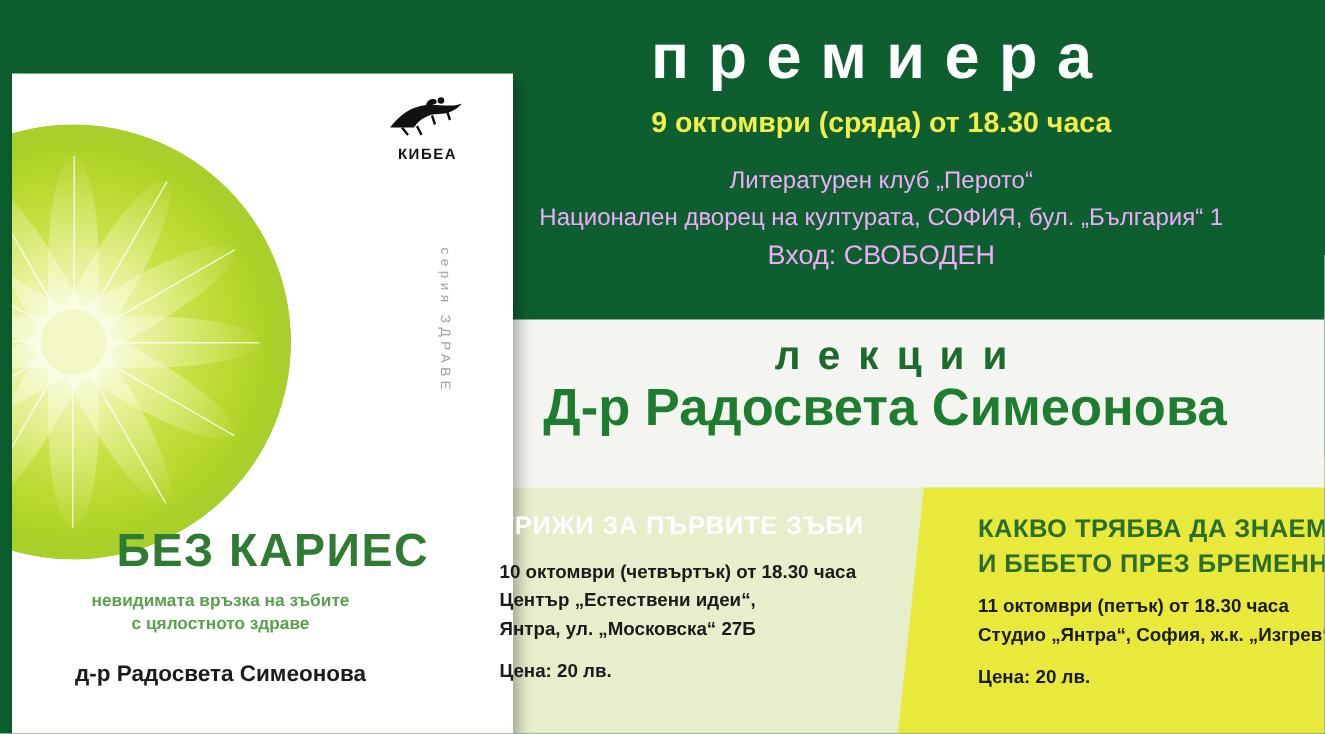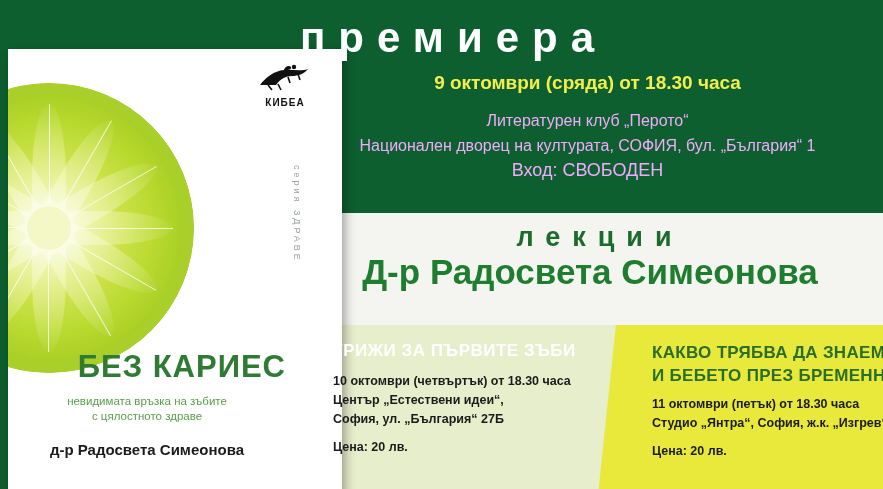--- a/index.html
+++ b/index.html
@@ -129,21 +129,21 @@
     color: #2f7b33;
     letter-spacing: 1px;
   }
   .book-sub {
     position: absolute;
     left: 0;
     top: 345px;
     width: 278px;
     text-align: center;
     font-size: 11.5px;
-    font-weight: normal;
+    font-weight: bold;
     color: #5aa04b;
     line-height: 15px;
   }
   .book-author {
     position: absolute;
     left: 0;
     top: 392px;
     width: 278px;
     text-align: center;
     font-size: 15px;
@@ -177,20 +177,21 @@
     letter-spacing: 1px;
     margin-top: 2px;
   }
 
   
   .premiere {
     position: absolute;
     left: 300px;
     top: 14px;
     width: 575px;
+    text-align: center;
     font-size: 42px;
     font-weight: bold;
     color: #ffffff;
     letter-spacing: 13px;
   }
   .premiere-date {
     position: absolute;
     left: 300px;
     top: 72px;
     width: 575px;
@@ -349,21 +350,21 @@
   </div>
 
   <div class="lect-word">лекции</div>
   <div class="lect-author">Д-р Радосвета Симеонова</div>
 
   <div class="lec1">
     <div class="head">ГРИЖИ ЗА ПЪРВИТЕ ЗЪБИ</div>
     <div class="meta">
       <div>10 октомври (четвъртък) от 18.30 часа</div>
       <div>Център „Естествени идеи“,</div>
-      <div>София, ул. „България“ 27Б</div>
+      <div>Янтра, ул. „Московска“ 27Б</div>
     </div>
     <div class="price">Цена: 20 лв.</div>
   </div>
 
   <div class="lec2">
     <div class="head">
       <div>КАКВО ТРЯБВА ДА ЗНАЕМ</div>
       <div>И БЕБЕТО ПРЕЗ БРЕМЕНН</div>
     </div>
     <div class="meta">

